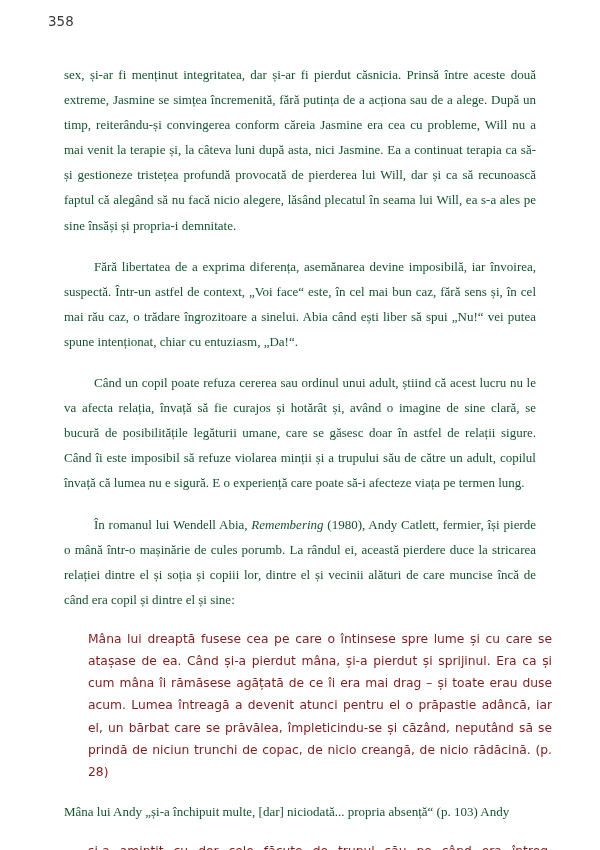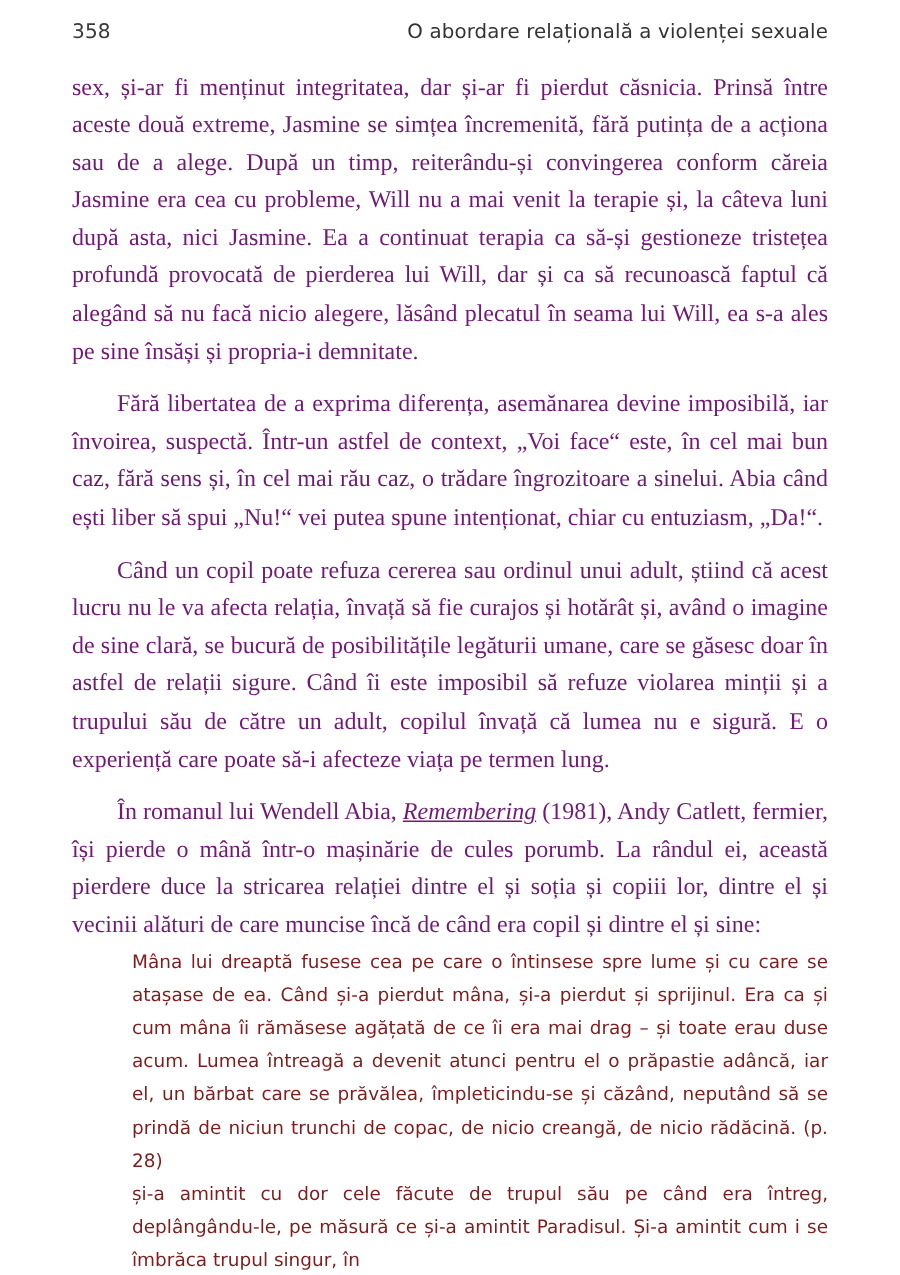--- a/index.html
+++ b/index.html
@@ -50,38 +50,37 @@
     white-space: nowrap;
   }
   
   .column {
     position: absolute;
     top: 46px;
     left: 48px;
     width: 504px;
   }
   p.body {
-    margin: 0;
+    margin: 16px;
     font-family: "Liberation Serif", serif;
-    font-size: 16px;
+    font-size: 13px;
     line-height: 25.1px;
     text-align: justify;
     text-justify: inter-word;
-    color: #701a75;
+    color: #14532d;
     hyphens: manual;
   }
   p.body.indent {
     text-indent: 30px;
   }
   p.body.gap {
     margin-top: 10.5px;
   }
   .ital {
     font-style: italic;
-    text-decoration: underline;
   }
   
   blockquote.extract {
     margin: 0;
     font-family: "DejaVu Sans", sans-serif;
     font-size: 12.3px;
     line-height: 22.2px;
     text-align: justify;
     color: #7f1d1d;
     padding-left: 40px;
@@ -97,32 +96,32 @@
     margin-top: 26px;
   }
 </style>
 </head>
 <body style="background: rgb(255, 255, 255);">
 
 <div class="page">
 
   <div class="running-head">
     <span class="folio">358</span>
-    <span class="head-title">O abordare relațională a violenței sexuale</span>
   </div>
 
   <div class="column">
 
     <p class="body">sex, și-ar fi menținut integritatea, dar și-ar fi pierdut căsnicia. Prinsă între aceste două extreme, Jasmine se simțea încremenită, fără putința de a acționa sau de a alege. După un timp, reiterându-și convingerea conform căreia Jasmine era cea cu probleme, Will nu a mai venit la terapie și, la câteva luni după asta, nici Jasmine. Ea a continuat terapia ca să-și gestioneze tristețea profundă provocată de pierderea lui Will, dar și ca să recunoască faptul că alegând să nu facă nicio alegere, lăsând plecatul în seama lui Will, ea s-a ales pe sine însăși și propria-i demnitate.</p>
 
     <p class="body indent gap">Fără libertatea de a exprima diferența, asemănarea devine imposibilă, iar învoirea, suspectă. Într-un astfel de context, „Voi face“ este, în cel mai bun caz, fără sens și, în cel mai rău caz, o trădare îngrozitoare a sinelui. Abia când ești liber să spui „Nu!“ vei putea spune intenționat, chiar cu entuziasm, „Da!“.</p>
 
     <p class="body indent gap">Când un copil poate refuza cererea sau ordinul unui adult, știind că acest lucru nu le va afecta relația, învață să fie curajos și hotărât și, având o imagine de sine clară, se bucură de posibilitățile legăturii umane, care se găsesc doar în astfel de relații sigure. Când îi este imposibil să refuze violarea minții și a trupului său de către un adult, copilul învață că lumea nu e sigură. E o experiență care poate să-i afecteze viața pe termen lung.</p>
 
-    <p class="body indent gap"><span>În romanul lui Wendell Abia, </span><span class="ital">Remembering</span><span> (1981), Andy Catlett, fermier, își pierde o mână într-o mașinărie de cules porumb. La rândul ei, această pierdere duce la stricarea relației dintre el și soția și copiii lor, dintre el și vecinii alături de care muncise încă de când era copil și dintre el și sine:</span></p>
+    <p class="body indent gap"><span>În romanul lui Wendell Abia, </span><span class="ital">Remembering</span><span> (1980), Andy Catlett, fermier, își pierde o mână într-o mașinărie de cules porumb. La rândul ei, această pierdere duce la stricarea relației dintre el și soția și copiii lor, dintre el și vecinii alături de care muncise încă de când era copil și dintre el și sine:</span></p>
 
     <blockquote class="extract extract-top">Mâna lui dreaptă fusese cea pe care o întinsese spre lume și cu care se atașase de ea. Când și-a pierdut mâna, și-a pierdut și sprijinul. Era ca și cum mâna îi rămăsese agățată de ce îi era mai drag – și toate erau duse acum. Lumea întreagă a devenit atunci pentru el o prăpastie adâncă, iar el, un bărbat care se prăvălea, împleticindu-se și căzând, neputând să se prindă de niciun trunchi de copac, de nicio creangă, de nicio rădăcină. (p. 28)</blockquote>
 
+    <p class="body after-extract">Mâna lui Andy „și-a închipuit multe, [dar] niciodată... propria absență“ (p. 103) Andy</p>
 
     <blockquote class="extract extract-bottom">și-a amintit cu dor cele făcute de trupul său pe când era întreg, deplângându-le, pe măsură ce și-a amintit Paradisul. Și-a amintit cum i se îmbrăca trupul singur, în</blockquote>
 
   </div>
 </div>
 
 </body></html>

